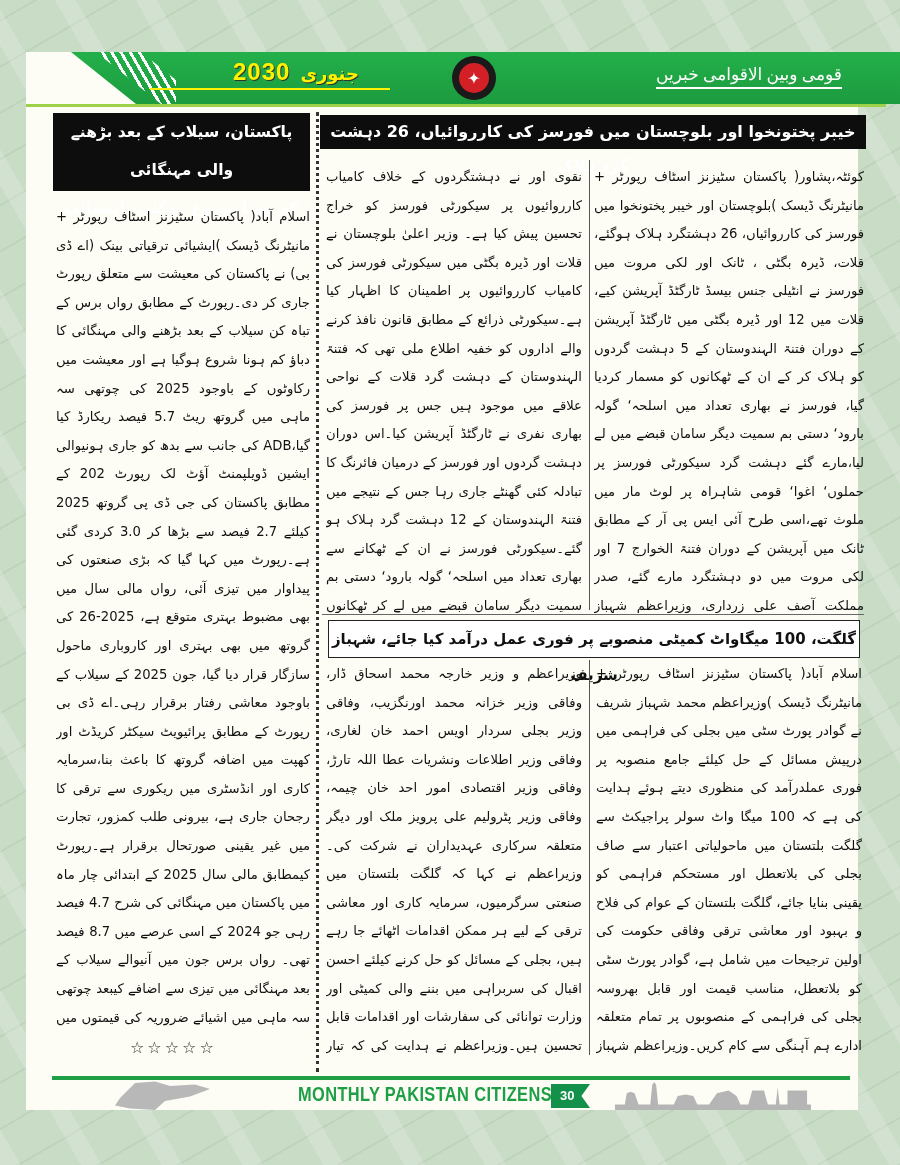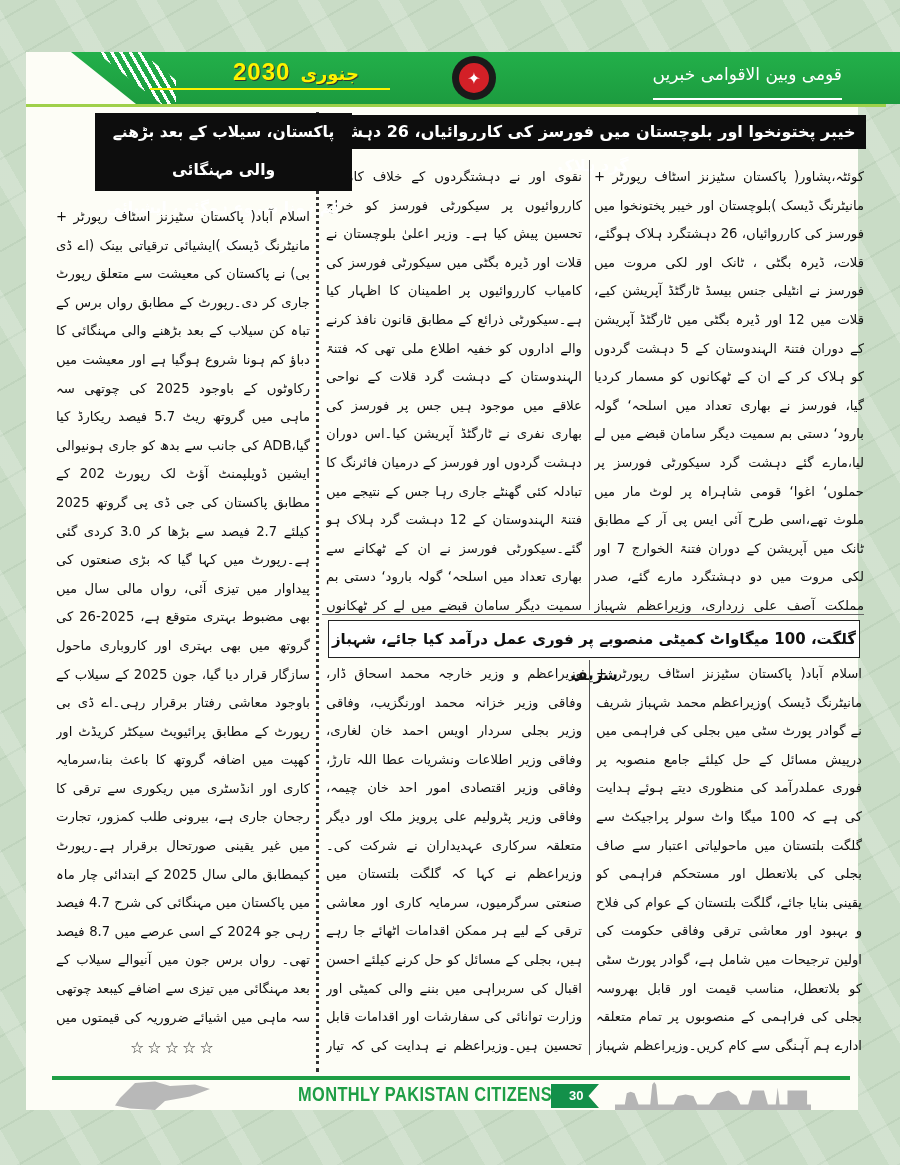--- a/index.html
+++ b/index.html
@@ -39,21 +39,21 @@
   .date .month{font-family:"DejaVu Sans",sans-serif;font-weight:bold;font-size:18px;color:#fff200;text-shadow:1px 1px 0 #333;}
   .date .year{font-family:"Liberation Sans",sans-serif;font-weight:bold;font-size:24px;color:#fff200;text-shadow:1px 1px 0 #333;letter-spacing:1px;}
   .date-underline{position:absolute;left:150px;top:88px;width:240px;height:2px;background:#fff200;}
   .logo{
     position:absolute;left:452px;top:56px;width:44px;height:44px;border-radius:50%;
     background:#1a1a1a;display:flex;align-items:center;justify-content:center;
   }
   .logo .inner{width:30px;height:30px;border-radius:50%;background:#d32027;display:flex;align-items:center;justify-content:center;color:#fff;font-size:16px;}
   .section-title{
     position:absolute;right:58px;top:64px;color:#fff;font-size:17px;direction:rtl;
-    border-bottom:2px solid #fff;padding-bottom:14px;
+    border-bottom:2px solid #fff;padding-bottom:2px;font-family:Liberation Serif, serif;
   }
   
   .col{position:absolute;direction:rtl;text-align:justify;color:#111;}
   .col p{margin:0;font-size:13.2px;line-height:28.6px;}
   .headline-black{
     position:absolute;background:#0d0d0d;color:#fff;direction:rtl;text-align:center;
     font-weight:bold;
   }
   .headline-box{
     position:absolute;border:1.5px solid #222;background:#fff;color:#111;direction:rtl;text-align:center;font-weight:bold;
@@ -61,21 +61,21 @@
   .vrule-dotted{position:absolute;width:0;border-left:3px dotted #333;}
   .vrule{position:absolute;width:1px;background:#555;}
   .hrule{position:absolute;height:1px;background:#666;}
   .stars{position:absolute;left:130px;top:1038px;font-size:16px;letter-spacing:3px;color:#333;}
   
   .footer-line{position:absolute;left:52px;top:1076px;width:798px;height:4px;background:#1e9e45;}
   .footer-strip{position:absolute;left:52px;top:1080px;width:798px;height:30px;background:#fdfdf6;}
   .brand{position:absolute;left:298px;top:1082px;font-family:"Liberation Sans",sans-serif;font-weight:bold;font-size:21px;color:#1e9e45;letter-spacing:0.5px;transform:scaleX(0.78);transform-origin:left center;}
   .page-num{
     position:absolute;left:551px;top:1084px;width:30px;height:24px;background:#13904a;color:#fff;
-    font-family:"Liberation Sans",sans-serif;font-weight:bold;font-size:13px;line-height:24px;padding-left:18px;
+    font-family:"Liberation Sans",sans-serif;font-weight:bold;font-size:13px;line-height:24px;padding-left:9px;
     clip-path:polygon(0 0,100% 0,78% 50%,100% 100%,0 100%);
   }
   .map-silhouette{position:absolute;left:110px;top:1080px;width:100px;height:30px;background:#b8b8b8;
     clip-path:polygon(10% 60%,25% 10%,45% 5%,60% 20%,85% 15%,100% 30%,80% 55%,55% 70%,45% 100%,20% 95%,5% 85%);}
   .skyline{position:absolute;left:615px;top:1082px;width:196px;height:28px;background:#b5b5b5;
     clip-path:polygon(0 100%,0 80%,5% 80%,6% 40%,8% 35%,10% 40%,12% 80%,18% 80%,19% 10%,20% 0,21% 10%,22% 80%,30% 80%,32% 50%,36% 45%,40% 50%,42% 80%,48% 80%,52% 40%,58% 30%,62% 50%,64% 80%,68% 80%,70% 30%,76% 30%,78% 80%,82% 80%,83% 20%,84% 80%,88% 80%,88% 30%,98% 30%,98% 80%,100% 80%,100% 100%);}
 </style>
 </head>
 <body>
 
@@ -102,21 +102,21 @@
   <p>کوئٹہ،پشاور( پاکستان سٹیزنز اسٹاف رپورٹر + مانیٹرنگ ڈیسک )بلوچستان اور خیبر پختونخوا میں فورسز کی کارروائیاں، 26 دہشتگرد ہلاک ہوگئے، قلات، ڈیرہ بگٹی ، ٹانک اور لکی مروت میں فورسز نے انٹیلی جنس بیسڈ ٹارگٹڈ آپریشن کیے، قلات میں 12 اور ڈیرہ بگٹی میں ٹارگٹڈ آپریشن کے دوران فتنۃ الہندوستان کے 5 دہشت گردوں کو ہلاک کر کے ان کے ٹھکانوں کو مسمار کردیا گیا، فورسز نے بھاری تعداد میں اسلحہ‘ گولہ بارود‘ دستی بم سمیت دیگر سامان قبضے میں لے لیا،مارے گئے دہشت گرد سیکورٹی فورسز پر حملوں‘ اغوا‘ قومی شاہراہ پر لوٹ مار میں ملوث تھے،اسی طرح آئی ایس پی آر کے مطابق ٹانک میں آپریشن کے دوران فتنۃ الخوارج 7 اور لکی مروت میں دو دہشتگرد مارے گئے، صدر مملکت آصف علی زرداری، وزیراعظم شہباز شریف اور وفاقی وزیر داخلہ محسن</p>
 </div>
 <div class="vrule" style="left:589px;top:160px;height:450px;"></div>
 <div class="col" style="left:326px;top:163px;width:256px;height:450px;overflow:hidden;">
   <p>نقوی اور نے دہشتگردوں کے خلاف کامیاب کارروائیوں پر سیکورٹی فورسز کو خراج تحسین پیش کیا ہے۔ وزیر اعلیٰ بلوچستان نے قلات اور ڈیرہ بگٹی میں سیکورٹی فورسز کی کامیاب کارروائیوں پر اطمینان کا اظہار کیا ہے۔سیکورٹی ذرائع کے مطابق قانون نافذ کرنے والے اداروں کو خفیہ اطلاع ملی تھی کہ فتنۃ الہندوستان کے دہشت گرد قلات کے نواحی علاقے میں موجود ہیں جس پر فورسز کی بھاری نفری نے ٹارگٹڈ آپریشن کیا۔اس دوران دہشت گردوں اور فورسز کے درمیان فائرنگ کا تبادلہ کئی گھنٹے جاری رہا جس کے نتیجے میں فتنۃ الہندوستان کے 12 دہشت گرد ہلاک ہو گئے۔سیکورٹی فورسز نے ان کے ٹھکانے سے بھاری تعداد میں اسلحہ‘ گولہ بارود‘ دستی بم سمیت دیگر سامان قبضے میں لے کر ٹھکانوں کو مسمار کر دیا۔دیگر دہشت گردوں کے خلاف علاقے میں آپریشن جاری ہے۔</p>
 </div>
 <div class="hrule" style="left:322px;top:614px;width:542px;"></div>
 
 <div class="vrule-dotted" style="left:316px;top:112px;height:960px;"></div>
 
-<div class="headline-black" style="left:53px;top:113px;width:257px;height:78px;font-size:15.5px;line-height:38px;margin-left:42px;">
+<div class="headline-black" style="left:53px;top:113px;width:257px;height:78px;font-size:15.5px;line-height:38px;">
   <div>پاکستان، سیلاب کے بعد بڑھنے والی مہنگائی</div>
   <div>کم ہونا شروع ہوگئی، ایشیائی ترقیاتی بینک</div>
 </div>
 <div class="col" style="left:56px;top:203px;width:254px;height:830px;overflow:hidden;">
   <p>اسلام آباد( پاکستان سٹیزنز اسٹاف رپورٹر + مانیٹرنگ ڈیسک )ایشیائی ترقیاتی بینک (اے ڈی بی) نے پاکستان کی معیشت سے متعلق رپورٹ جاری کر دی۔رپورٹ کے مطابق رواں برس کے تباہ کن سیلاب کے بعد بڑھنے والی مہنگائی کا دباؤ کم ہونا شروع ہوگیا ہے اور معیشت میں رکاوٹوں کے باوجود 2025 کی چوتھی سہ ماہی میں گروتھ ریٹ 5.7 فیصد ریکارڈ کیا گیا،ADB کی جانب سے بدھ کو جاری ہونیوالی ایشین ڈویلپمنٹ آؤٹ لک رپورٹ 202 کے مطابق پاکستان کی جی ڈی پی گروتھ 2025 کیلئے 2.7 فیصد سے بڑھا کر 3.0 کردی گئی ہے۔رپورٹ میں کہا گیا کہ بڑی صنعتوں کی پیداوار میں تیزی آئی، رواں مالی سال میں بھی مضبوط بہتری متوقع ہے، 2025-26 کی گروتھ میں بھی بہتری اور کاروباری ماحول سازگار قرار دیا گیا، جون 2025 کے سیلاب کے باوجود معاشی رفتار برقرار رہی۔اے ڈی بی رپورٹ کے مطابق پرائیویٹ سیکٹر کریڈٹ اور کھپت میں اضافہ گروتھ کا باعث بنا،سرمایہ کاری اور انڈسٹری میں ریکوری سے ترقی کا رجحان جاری ہے، بیرونی طلب کمزور، تجارت میں غیر یقینی صورتحال برقرار ہے۔رپورٹ کیمطابق مالی سال 2025 کے ابتدائی چار ماہ میں پاکستان میں مہنگائی کی شرح 4.7 فیصد رہی جو 2024 کے اسی عرصے میں 8.7 فیصد تھی۔ رواں برس جون میں آنیوالے سیلاب کے بعد مہنگائی میں تیزی سے اضافے کیبعد چوتھی سہ ماہی میں اشیائے ضروریہ کی قیمتوں میں استحکام آنا شروع ہوگیا ہے۔</p>
 </div>
 <div class="stars">☆☆☆☆☆</div>
 
 <div class="headline-box" style="left:328px;top:620px;width:530px;height:36px;font-size:15px;line-height:36px;">گلگت، 100 میگاواٹ کمیٹی منصوبے پر فوری عمل درآمد کیا جائے، شہباز شریف</div>
 

